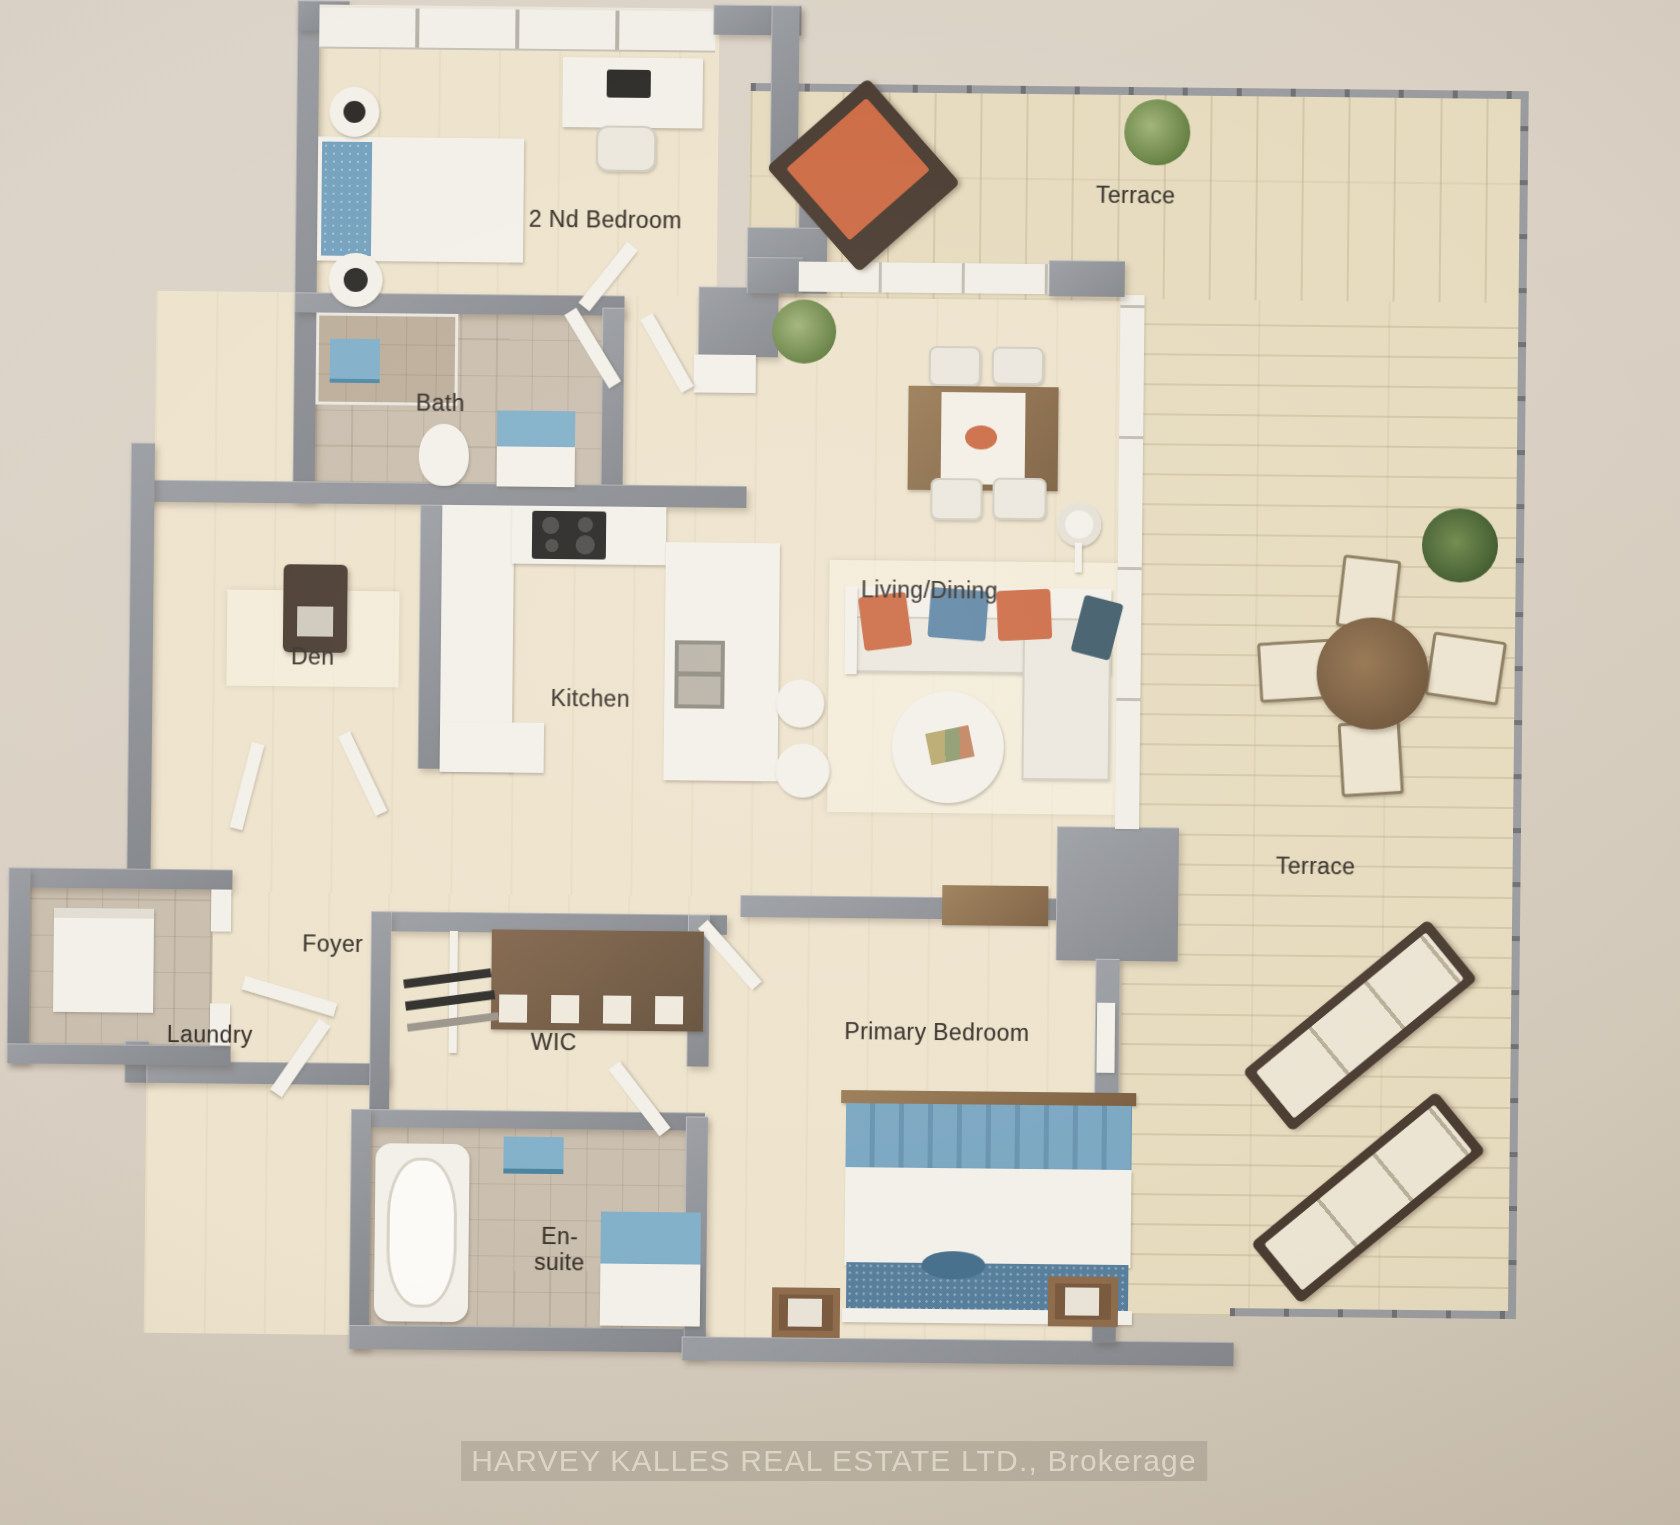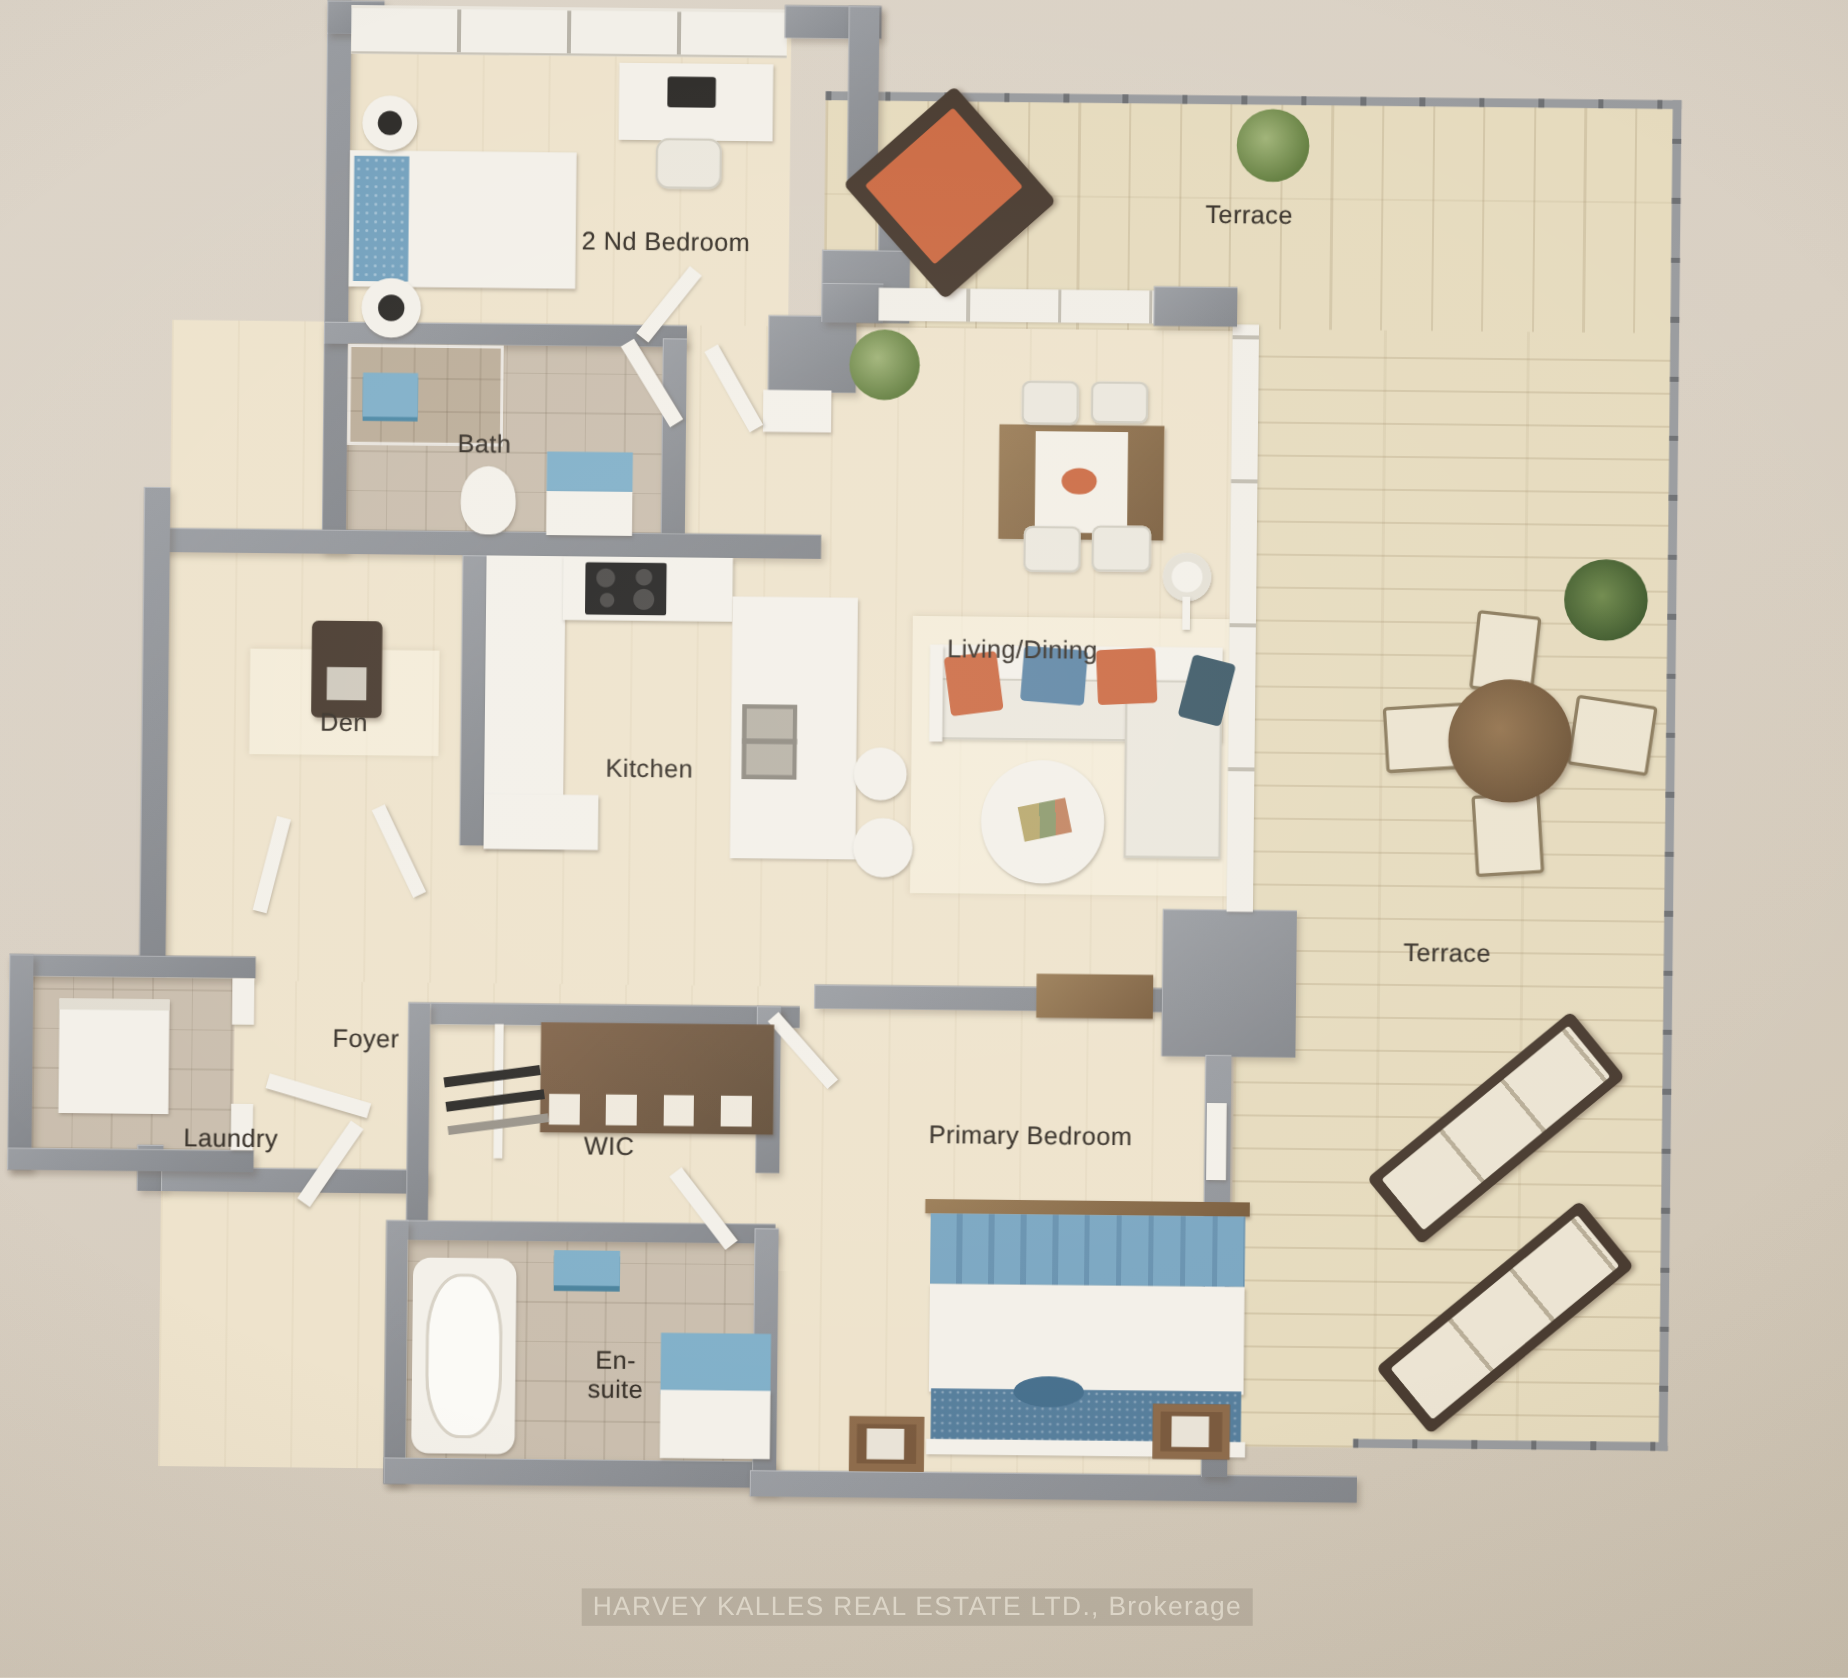--- a/index.html
+++ b/index.html
@@ -53,21 +53,21 @@
          background-image:radial-gradient(circle at 25% 30%,#4c4a48 0 8px,transparent 9px),
                           radial-gradient(circle at 72% 28%,#4c4a48 0 7px,transparent 8px),
                           radial-gradient(circle at 27% 72%,#4c4a48 0 6px,transparent 7px),
                           radial-gradient(circle at 72% 70%,#4c4a48 0 9px,transparent 10px);}
   .lbl{position:absolute;transform:translate(-50%,-50%);font-size:23px;line-height:1.12;
        color:var(--label_text,#3a332b);letter-spacing:.4px;white-space:nowrap;
        text-shadow:0 0 1px rgba(58,51,43,.35);}
   .vignette{position:absolute;inset:0;pointer-events:none;
        background:radial-gradient(ellipse 120% 90% at 48% 42%,rgba(255,253,248,.10) 0%,rgba(0,0,0,0) 50%,rgba(80,65,48,.10) 86%,rgba(66,52,38,.2) 100%);}
   .watermark{position:absolute;left:834px;top:1461px;transform:translate(-50%,-50%);
-       font-size:24px;font-weight:400;letter-spacing:1.2px;color:#dcd5c7;
+       font-size:30px;font-weight:400;letter-spacing:1.2px;color:#dcd5c7;
        background:rgba(122,113,98,.27);padding:3px 10px;white-space:nowrap;}
 </style>
 </head>
 <body>
 
 <div class="canvas">
  <div class="plan">
 
   <div class="abs wood" style="left:312px;top:30px;width:400px;height:272px"></div>
   <div class="abs wood" style="left:152px;top:298px;width:966px;height:602px"></div>

